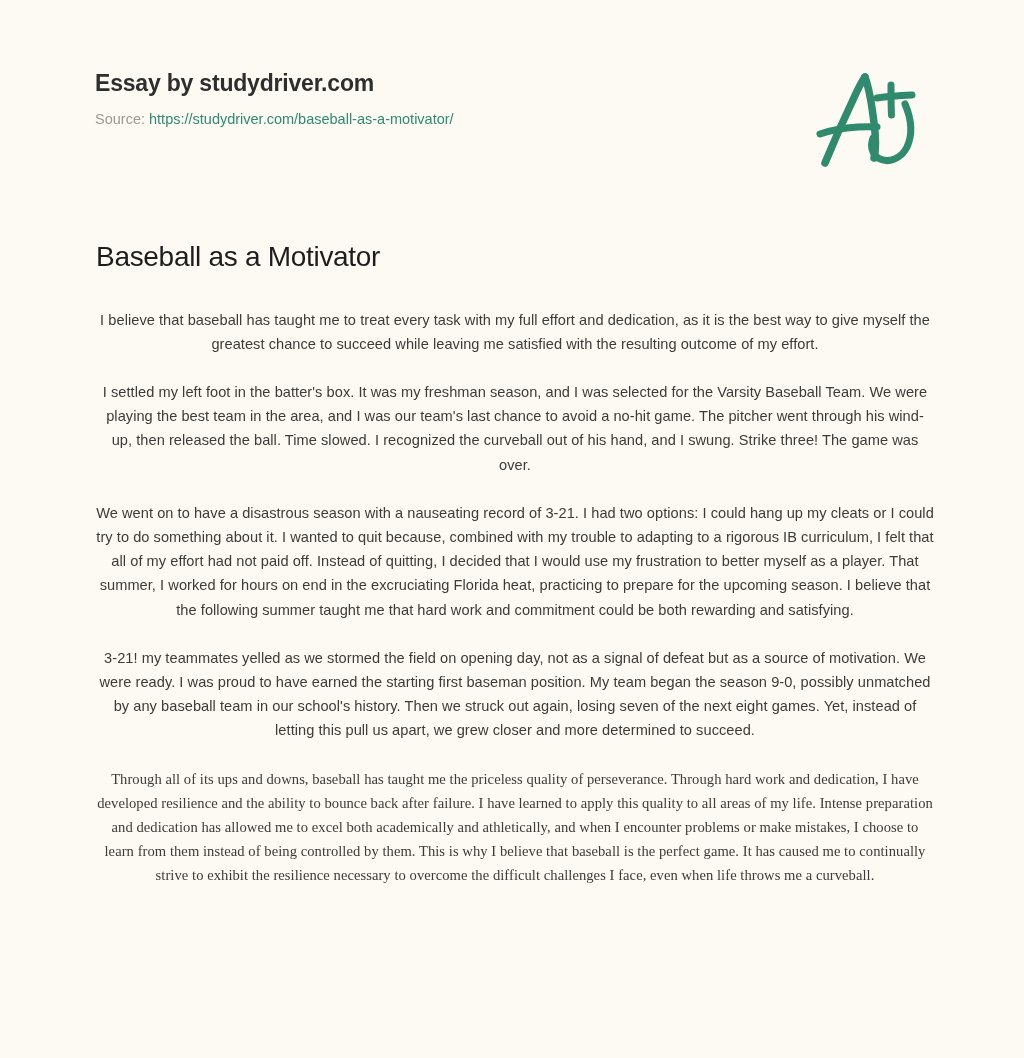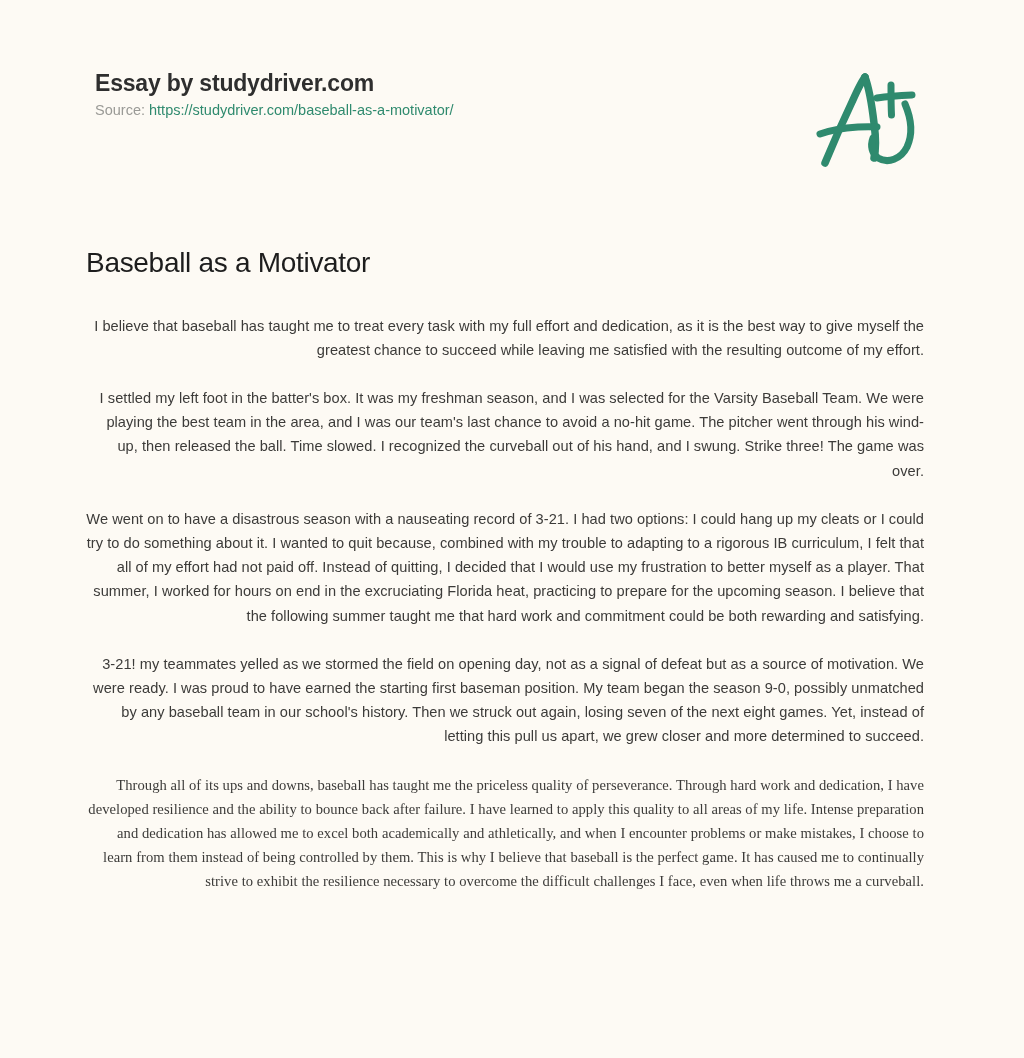--- a/index.html
+++ b/index.html
@@ -43,21 +43,21 @@
     font-size: 23px;
     font-weight: bold;
     color: #2e2e2e;
     letter-spacing: -0.2px;
     line-height: 1.2;
     margin: 0;
     white-space: nowrap;
   }
 
   .source-line {
-    margin-top: 3px;
+    margin-top: 12px;
     font-size: 14.5px;
     color: #9a9a96;
     line-height: 1.3;
     white-space: nowrap;
   }
 
   .source-label {
     color: #9a9a96;
   }
 
@@ -76,43 +76,42 @@
   }
   .logo svg {
     display: block;
     width: 120px;
     height: 120px;
   }
 
   
   .article {
     position: absolute;
-    left: 86px;
+    left: 96px;
     top: 240px;
     width: 838px;
-    margin-top: 6px;
   }
 
   .essay-title {
     font-family: "Liberation Sans", sans-serif;
     font-size: 28px;
     font-weight: 500;
     color: #1d1d1d;
     letter-spacing: -0.3px;
     margin: 0 0 34px 0;
     line-height: 1.2;
   }
 
   .body-text p {
     font-family: "Liberation Sans", sans-serif;
     font-size: 14.6px;
     line-height: 24.2px;
     color: #3c3b39;
     margin: 0 0 24px 0;
-    text-align: right;
+    text-align: center;
     letter-spacing: 0.05px;
   }
 
   .body-text p:last-child {
     margin-bottom: 0;
     font-family: Liberation Serif, serif;
   }
 </style>
 </head>
 <body>

